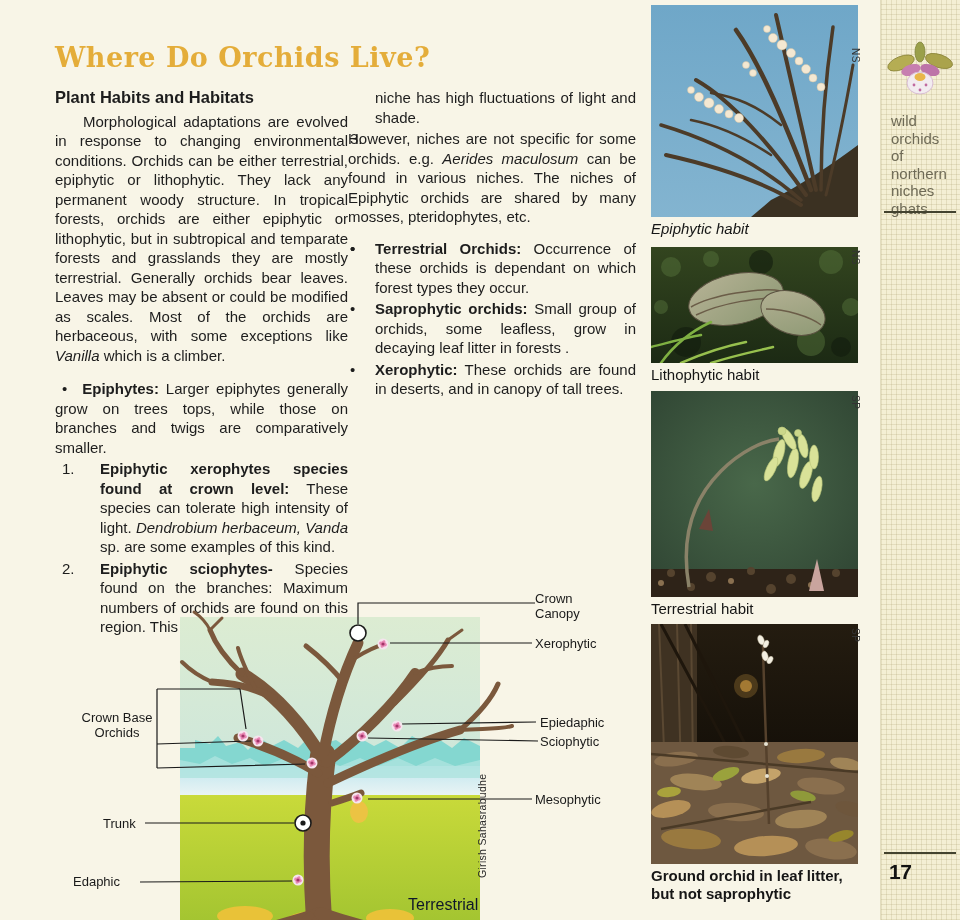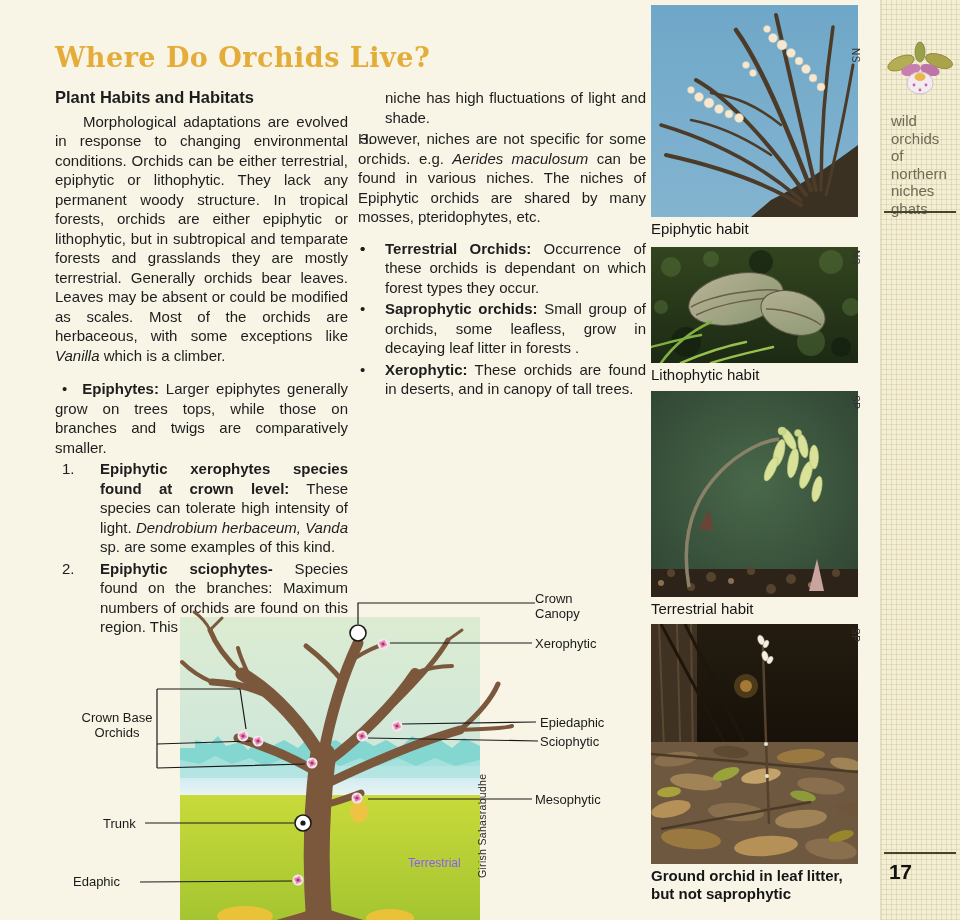--- a/index.html
+++ b/index.html
@@ -11,41 +11,41 @@
   }
   .abs{position:absolute;}
   
   .page-title{
     left:55px;top:42px;width:420px;
     font-family:"DejaVu Serif",serif;font-weight:bold;
     font-size:27px;letter-spacing:.5px;color:#e4ad3a;
   }
   .col{font-size:15px;line-height:19.5px;text-align:justify;}
   .col-left{left:55px;top:88px;width:293px;}
-  .col-mid{left:358px;top:88px;width:288px;}
+  .col-mid{left:348px;top:88px;width:288px;}
   .col-heading{font-size:16.5px;font-weight:bold;margin:0 0 4px 0;text-align:left;}
   p.body{margin:0;}
   p.indent{text-indent:28px;}
   .li{position:relative;margin-top:2px;}
   .hang45{padding-left:45px;}
   .hang45 > .marker{position:absolute;left:7px;top:0;}
   .hang27{padding-left:27px;}
   .hang27 > .marker{position:absolute;left:2px;top:0;}
   .marker-inline{margin-left:7px;margin-right:15px;}
   .run-b{font-weight:bold;}
   .run-i{font-style:italic;}
   .mt14{margin-top:14px;}
   .mt12{margin-top:12px;}
   .cont{padding-left:27px;}
   
   .diagram{left:60px;top:588px;width:540px;height:332px;}
   .diagram svg{position:absolute;left:0;top:0;}
   .dlabel{position:absolute;font-size:13px;line-height:15px;color:#1a1a1a;text-align:left;}
   .dlabel.center{text-align:center;}
-  .terr-label{position:absolute;font-size:12px;color:#8b5cf6;}
+  .terr-label{position:absolute;font-size:16px;color:#0f172a;margin-top:40px;}
   .artist-credit{
     position:absolute;left:416px;top:150px;height:140px;
     writing-mode:vertical-rl;transform:rotate(180deg);
     font-size:10.5px;color:#2a2a2a;letter-spacing:.3px;
   }
   
   .photo{position:absolute;left:651px;width:207px;overflow:hidden;background:#888;}
   .photo svg{display:block;}
   .caption{position:absolute;left:651px;width:212px;font-size:15px;line-height:18px;color:#161616;text-align:left;}
   .photo-credit{
@@ -252,21 +252,21 @@
       <circle cx="148" cy="56" r="4"></circle>
         <circle cx="155" cy="64" r="4.5"></circle>
         <circle cx="162" cy="73" r="4"></circle>
       <circle cx="116" cy="24" r="3.5"></circle>
         <circle cx="170" cy="82" r="4"></circle>
       <circle cx="95" cy="60" r="3.5"></circle>
         <circle cx="102" cy="68" r="3.5"></circle>
     </g>
   </svg>
 </div>
-<div class="caption" style="top:220px;">Epiphytic habit</div>
+<div class="caption" style="top:220px;font-style:italic;">Epiphytic habit</div>
 <div class="photo-credit" style="top:48px;">NS</div>
 
 <div class="photo" style="top:247px;height:116px;">
   <svg width="207" height="116" viewBox="0 0 207 116">
     <defs>
       <linearGradient id="p2bg" x1="0" y1="0" x2="0" y2="1">
         <stop offset="0" stop-color="#33451f"></stop>
           <stop offset="1" stop-color="#1c2a14"></stop>
       </linearGradient>
       <linearGradient id="leaf" x1="0" y1="0" x2="1" y2="1">

